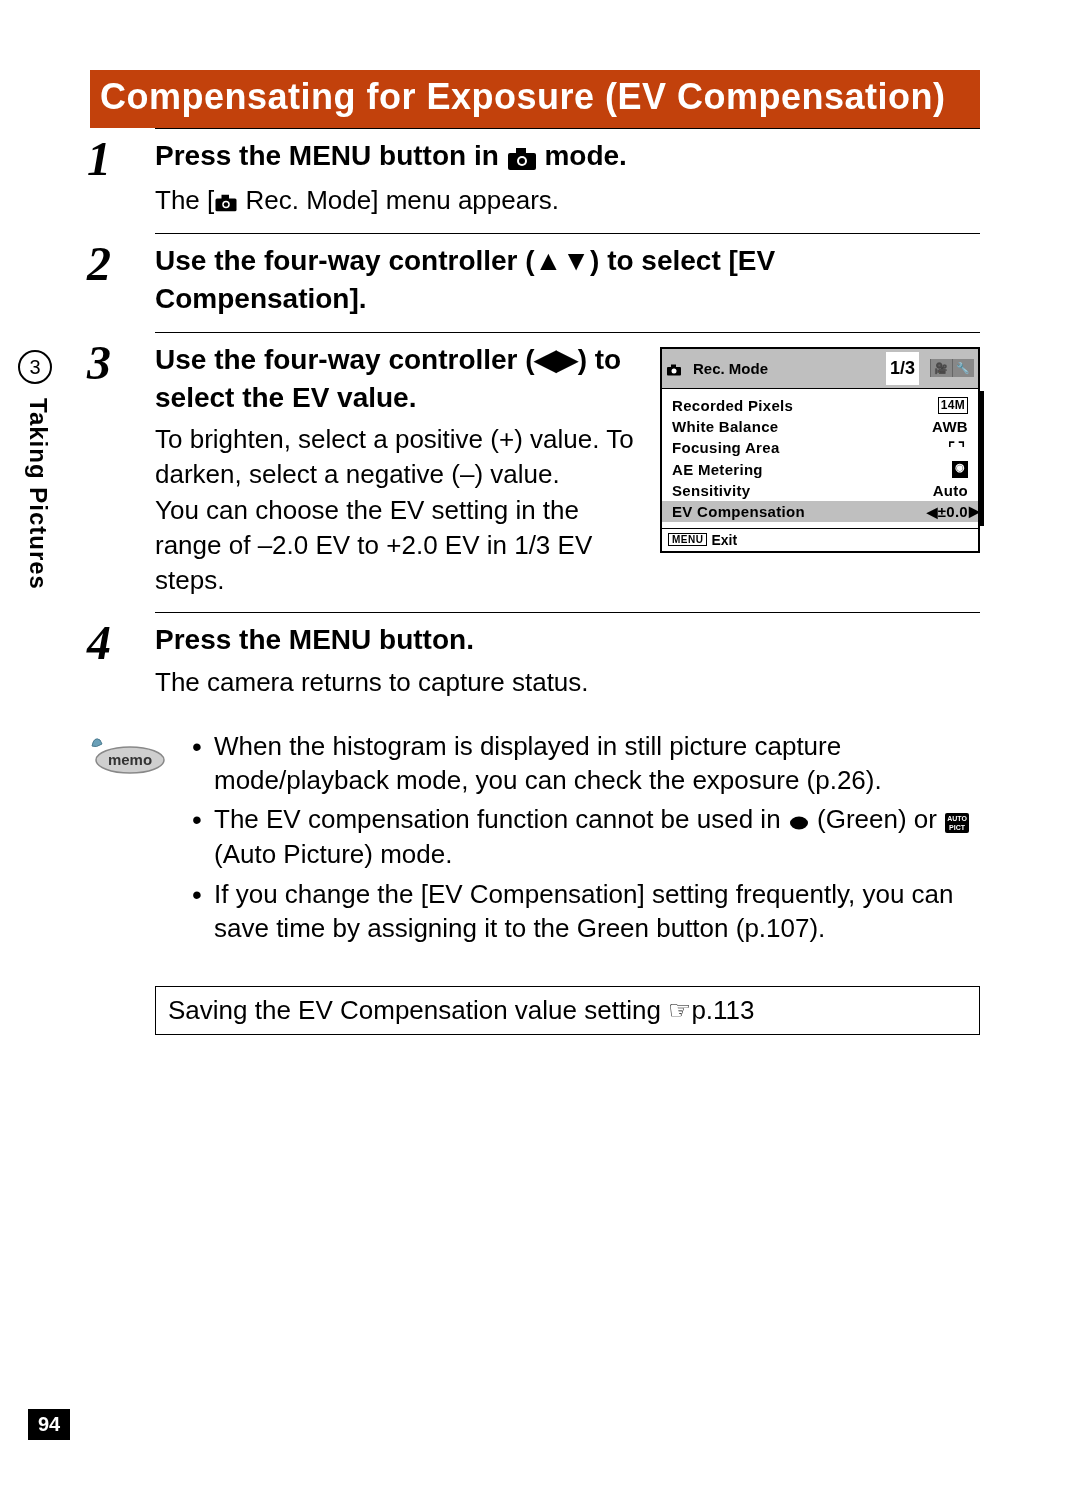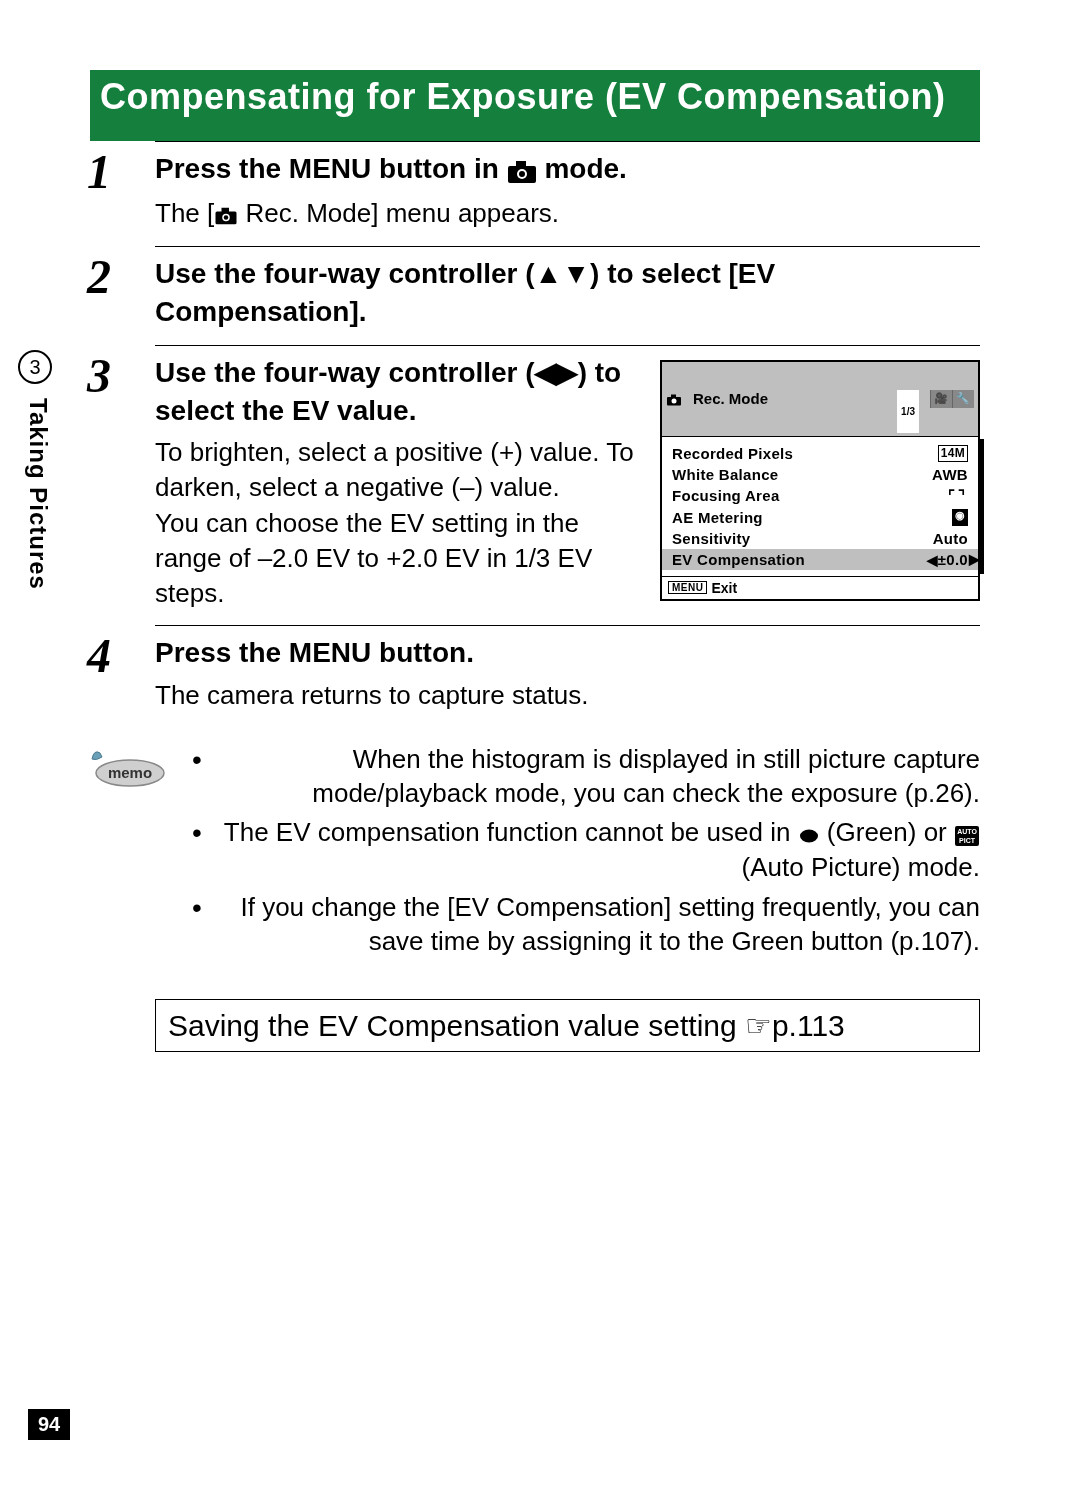--- a/index.html
+++ b/index.html
@@ -10,25 +10,25 @@
     color: #000;
     width: 1080px;
   }
   .page {
     width: 1080px;
     height: 1486px;
     position: relative;
     padding: 70px 100px 60px 90px;
   }
   .title-bar {
-    background: #15803d;
+    background: #c2410c;
     color: #fff;
     font-size: 36px;
     font-weight: bold;
-    padding: 6px 10px 23px 10px;
+    padding: 6px 10px 10px 10px;
     letter-spacing: 0.5px;
   }
   .intro {
     font-size: 27px;
     line-height: 1.35;
     margin: 14px 0 18px 0;
   }
   .step {
     border-top: 1.5px solid #000;
     margin-left: 65px;
@@ -82,21 +82,21 @@
   .lcd-head {
     display: flex;
     align-items: center;
     background: #bfbfbf;
     padding: 3px 4px;
     font-weight: bold;
     gap: 11px;
     border-bottom: 1px solid #000;
   }
   .lcd-head .spacer { flex: 1; }
-  .lcd-tab { background:#fff; padding:16px 4px; font-size:10px;margin-top:25px; }
+  .lcd-tab { background:#fff; padding:6px 4px; font-size:18px; }
   .lcd-tabs { display:flex; gap:0; }
   .lcd-tabicon { width:22px; height:18px; background:#888; margin-left:0; display:flex; align-items:center; justify-content:center; color:#333; font-size:11px; border-left:1px solid #666;}
   .lcd-body {
     padding: 6px 10px 6px 10px;
     position: relative;
   }
   .lcd-row { display:flex; justify-content:space-between; padding:2px 0; font-weight:bold; letter-spacing:0.3px; font-size:15px;}
   .lcd-row.sel { background: #bfbfbf; margin: 0 -10px; padding: 2px 10px; }
   .lcd-sel-arrow { font-size: 14px; }
   .lcd-scrollbar { position:absolute; right:-6px; top:0; bottom:0; width:4px; }
@@ -152,34 +152,33 @@
     font-size: 26px;
     line-height: 1.3;
     padding-left: 0;
     list-style: none;
     margin:0;
   }
   .memo-list li {
     position: relative;
     padding-left: 24px;
     margin-bottom: 6px;
-    text-align: right;
   }
   .memo-list li::before {
     content: "•";
     position: absolute;
     left: 2px;
     top: -1px;
     font-size: 28px;
   }
 
   .ref-box {
     border: 1.5px solid #000;
     padding: 8px 12px;
-    font-size: 30px;
+    font-size: 26px;
     margin-top: 34px;
     margin-left: 65px;
   }
 
   .page-num {
     position: absolute;
     bottom: 46px;
     left: 28px;
     background: #000;
     color: #fff;

